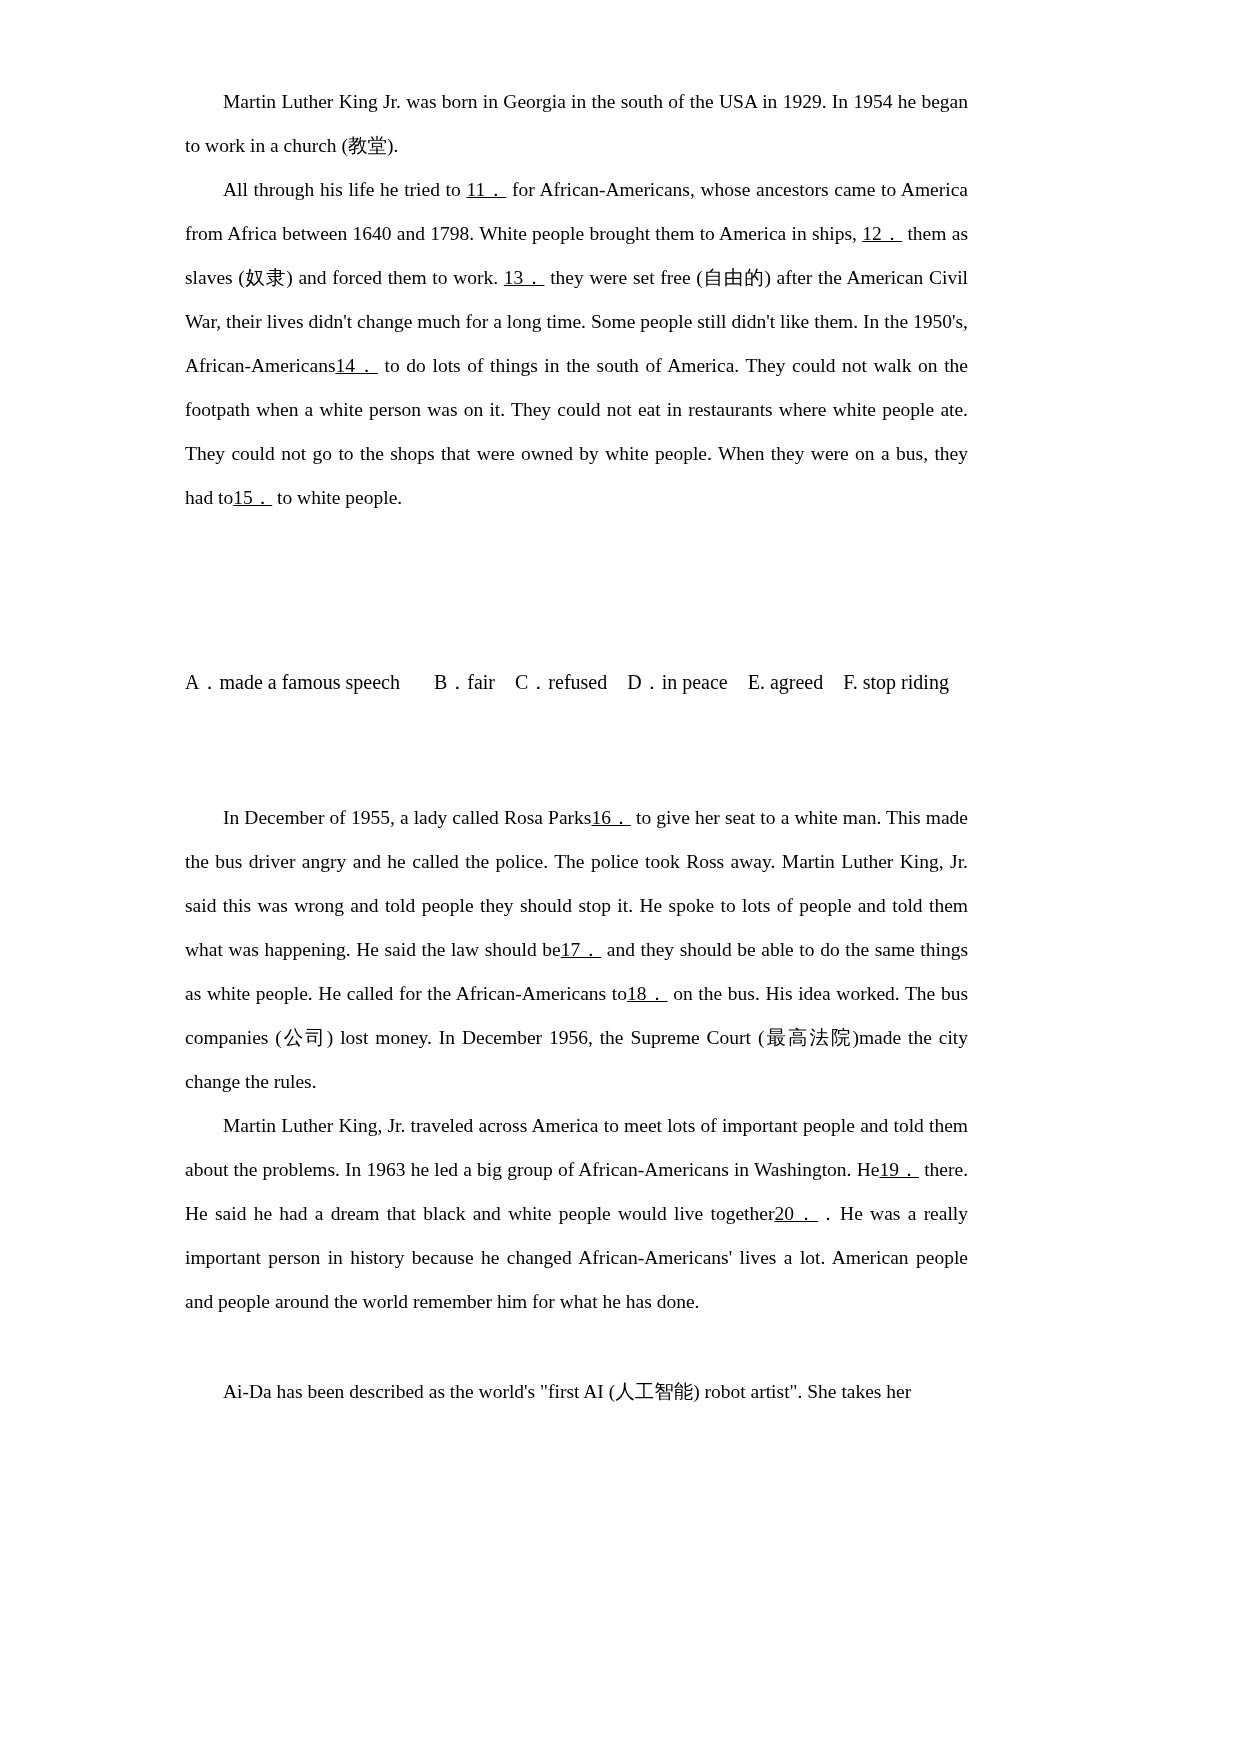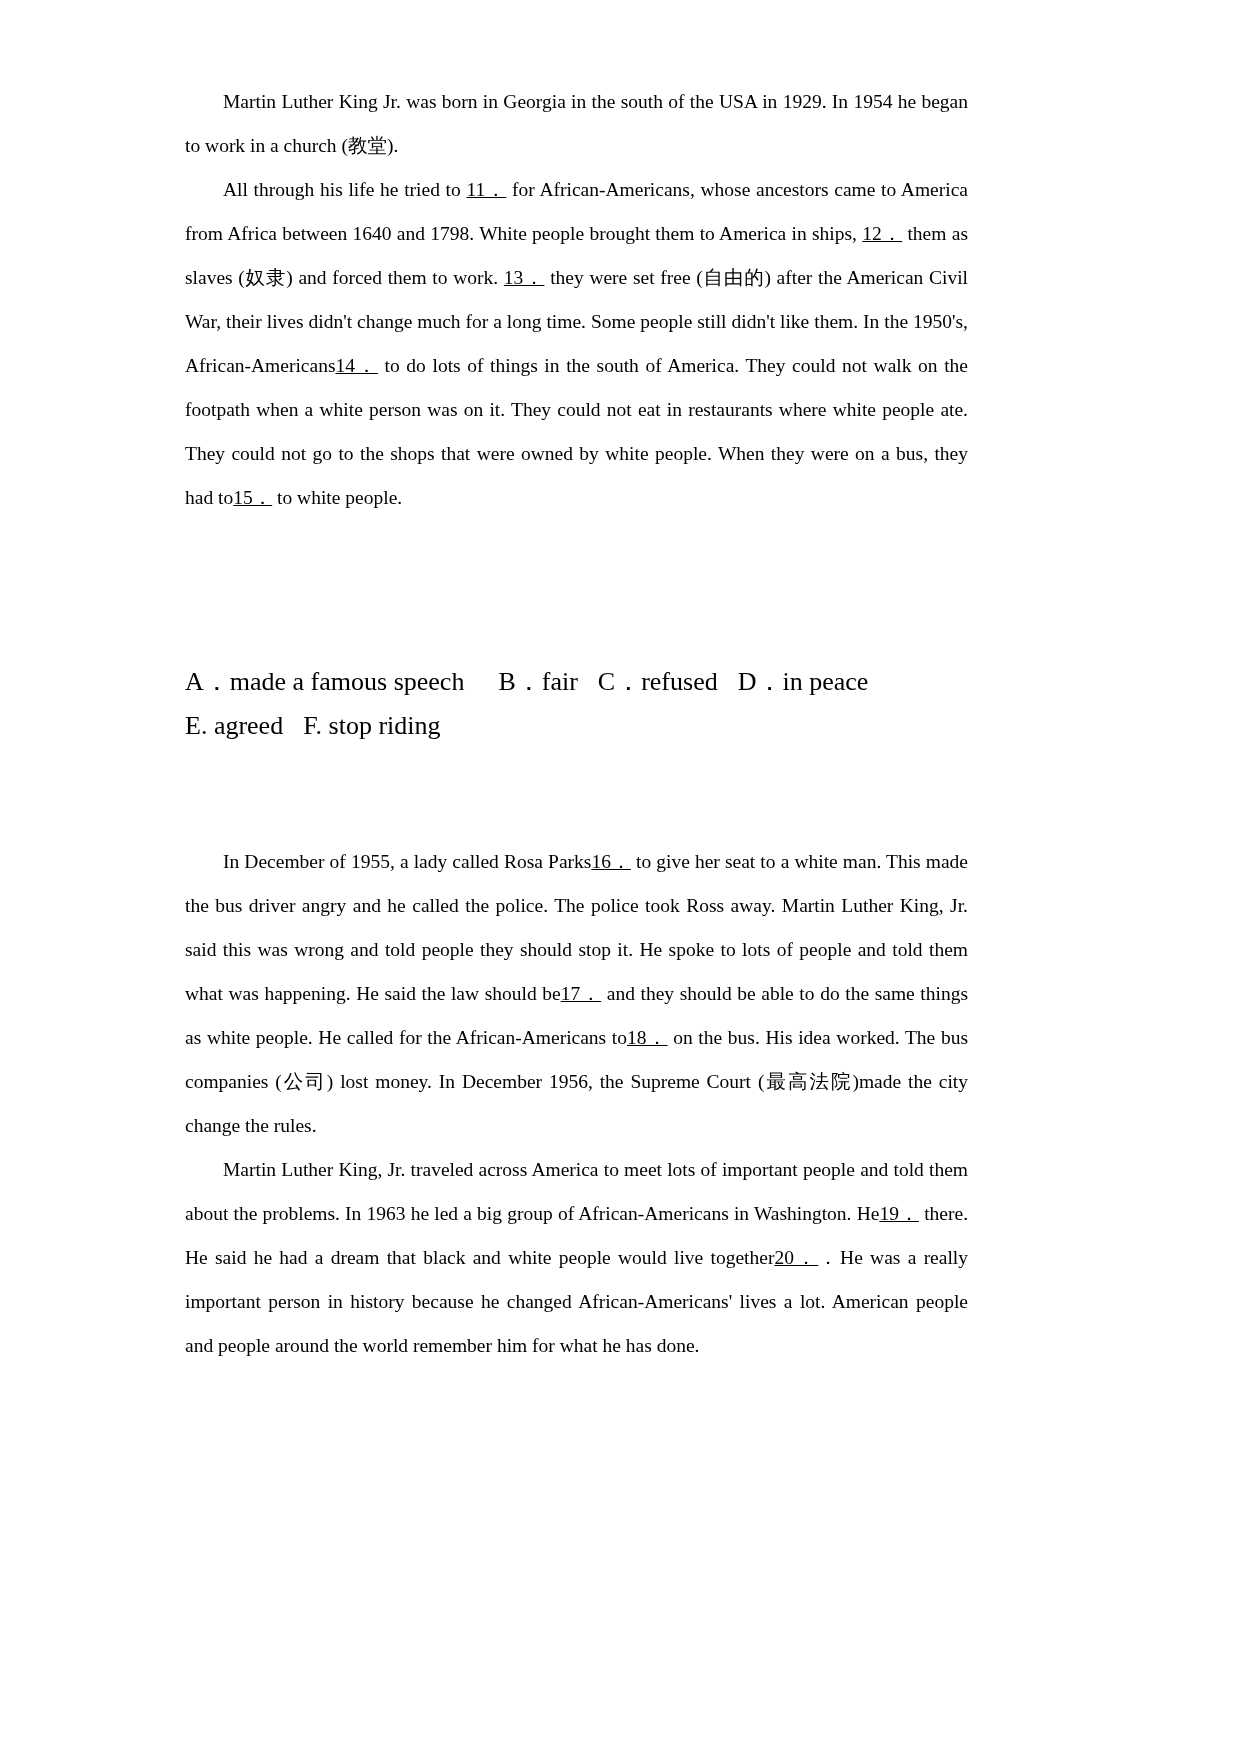--- a/index.html
+++ b/index.html
@@ -43,21 +43,21 @@
   .gap-large {
     height: 140px;
   }
   .gap-mid {
     height: 92px;
   }
   .gap-small {
     height: 46px;
   }
   .options {
-    font-size: 26px;
+    font-size: 20px;
     line-height: 44px;
     text-align: left;
     margin: 0;
   }
   .opt {
     white-space: nowrap;
   }
   .opt-sp {
     display: inline-block;
     width: 34px;
@@ -102,15 +102,18 @@
     <span>In December of 1955, a lady called Rosa Parks</span><span class="blank">16．</span><span> to give her seat to a white man. This made the bus driver angry and he called the police. The police took Ross away. Martin Luther King, Jr. said this was wrong and told people they should stop it. He spoke to lots of people and told them what was happening. He said the law should be</span><span class="blank">17．</span><span> and they should be able to do the same things as white people. He called for the African-Americans to</span><span class="blank">18．</span><span> on the bus. His idea worked. The bus companies (公司) lost money. In December 1956, the Supreme Court (最高法院)made the city change the rules.</span>
   </p>
 
   <p class="para indent">
     <span>Martin Luther King, Jr. traveled across America to meet lots of important people and told them about the problems. In 1963 he led a big group of African-Americans in Washington. He</span><span class="blank">19．</span><span> there. He said he had a dream that black and white people would live together</span><span class="blank">20．</span><span>．He was a really important person in history because he changed African-Americans' lives a lot. American people and people around the world remember him for what he has done.</span>
   </p>
 
   <div class="gap-small"></div>
 
 
+  <p class="para indent">
+    <span>Ai-Da has been described as the world's "first AI (人工智能) robot artist". She takes her</span>
+  </p>
 
 
 </div>
 
 </body></html>

